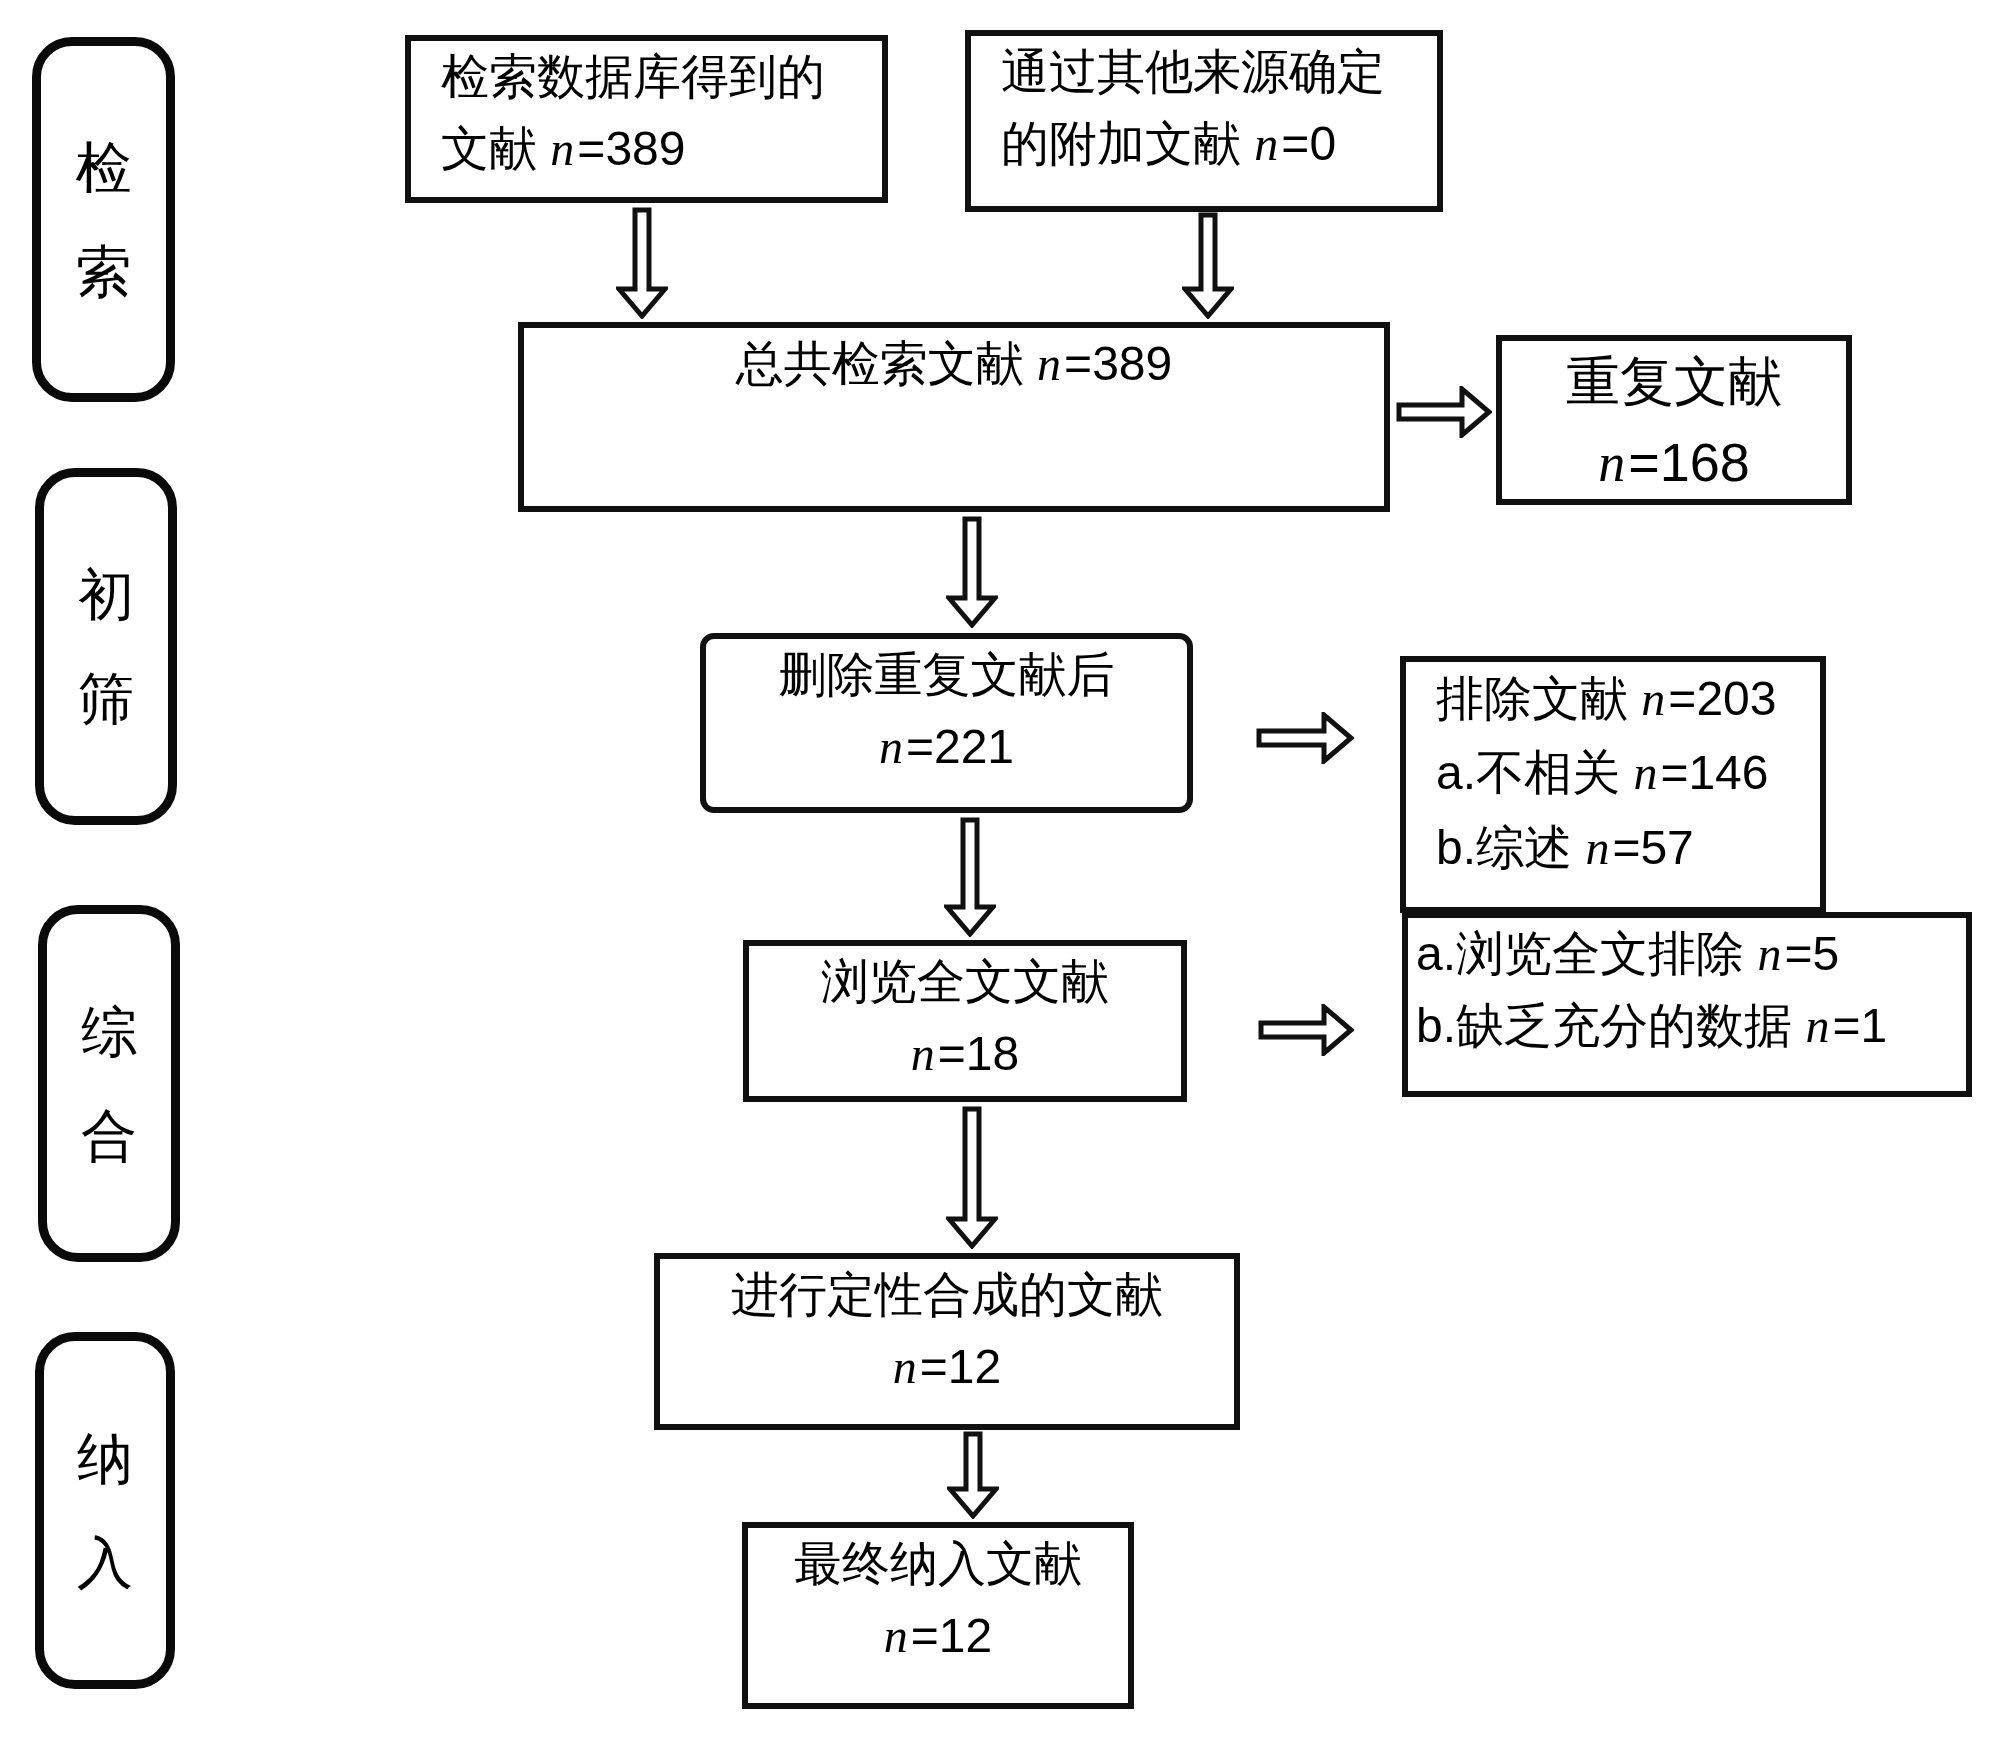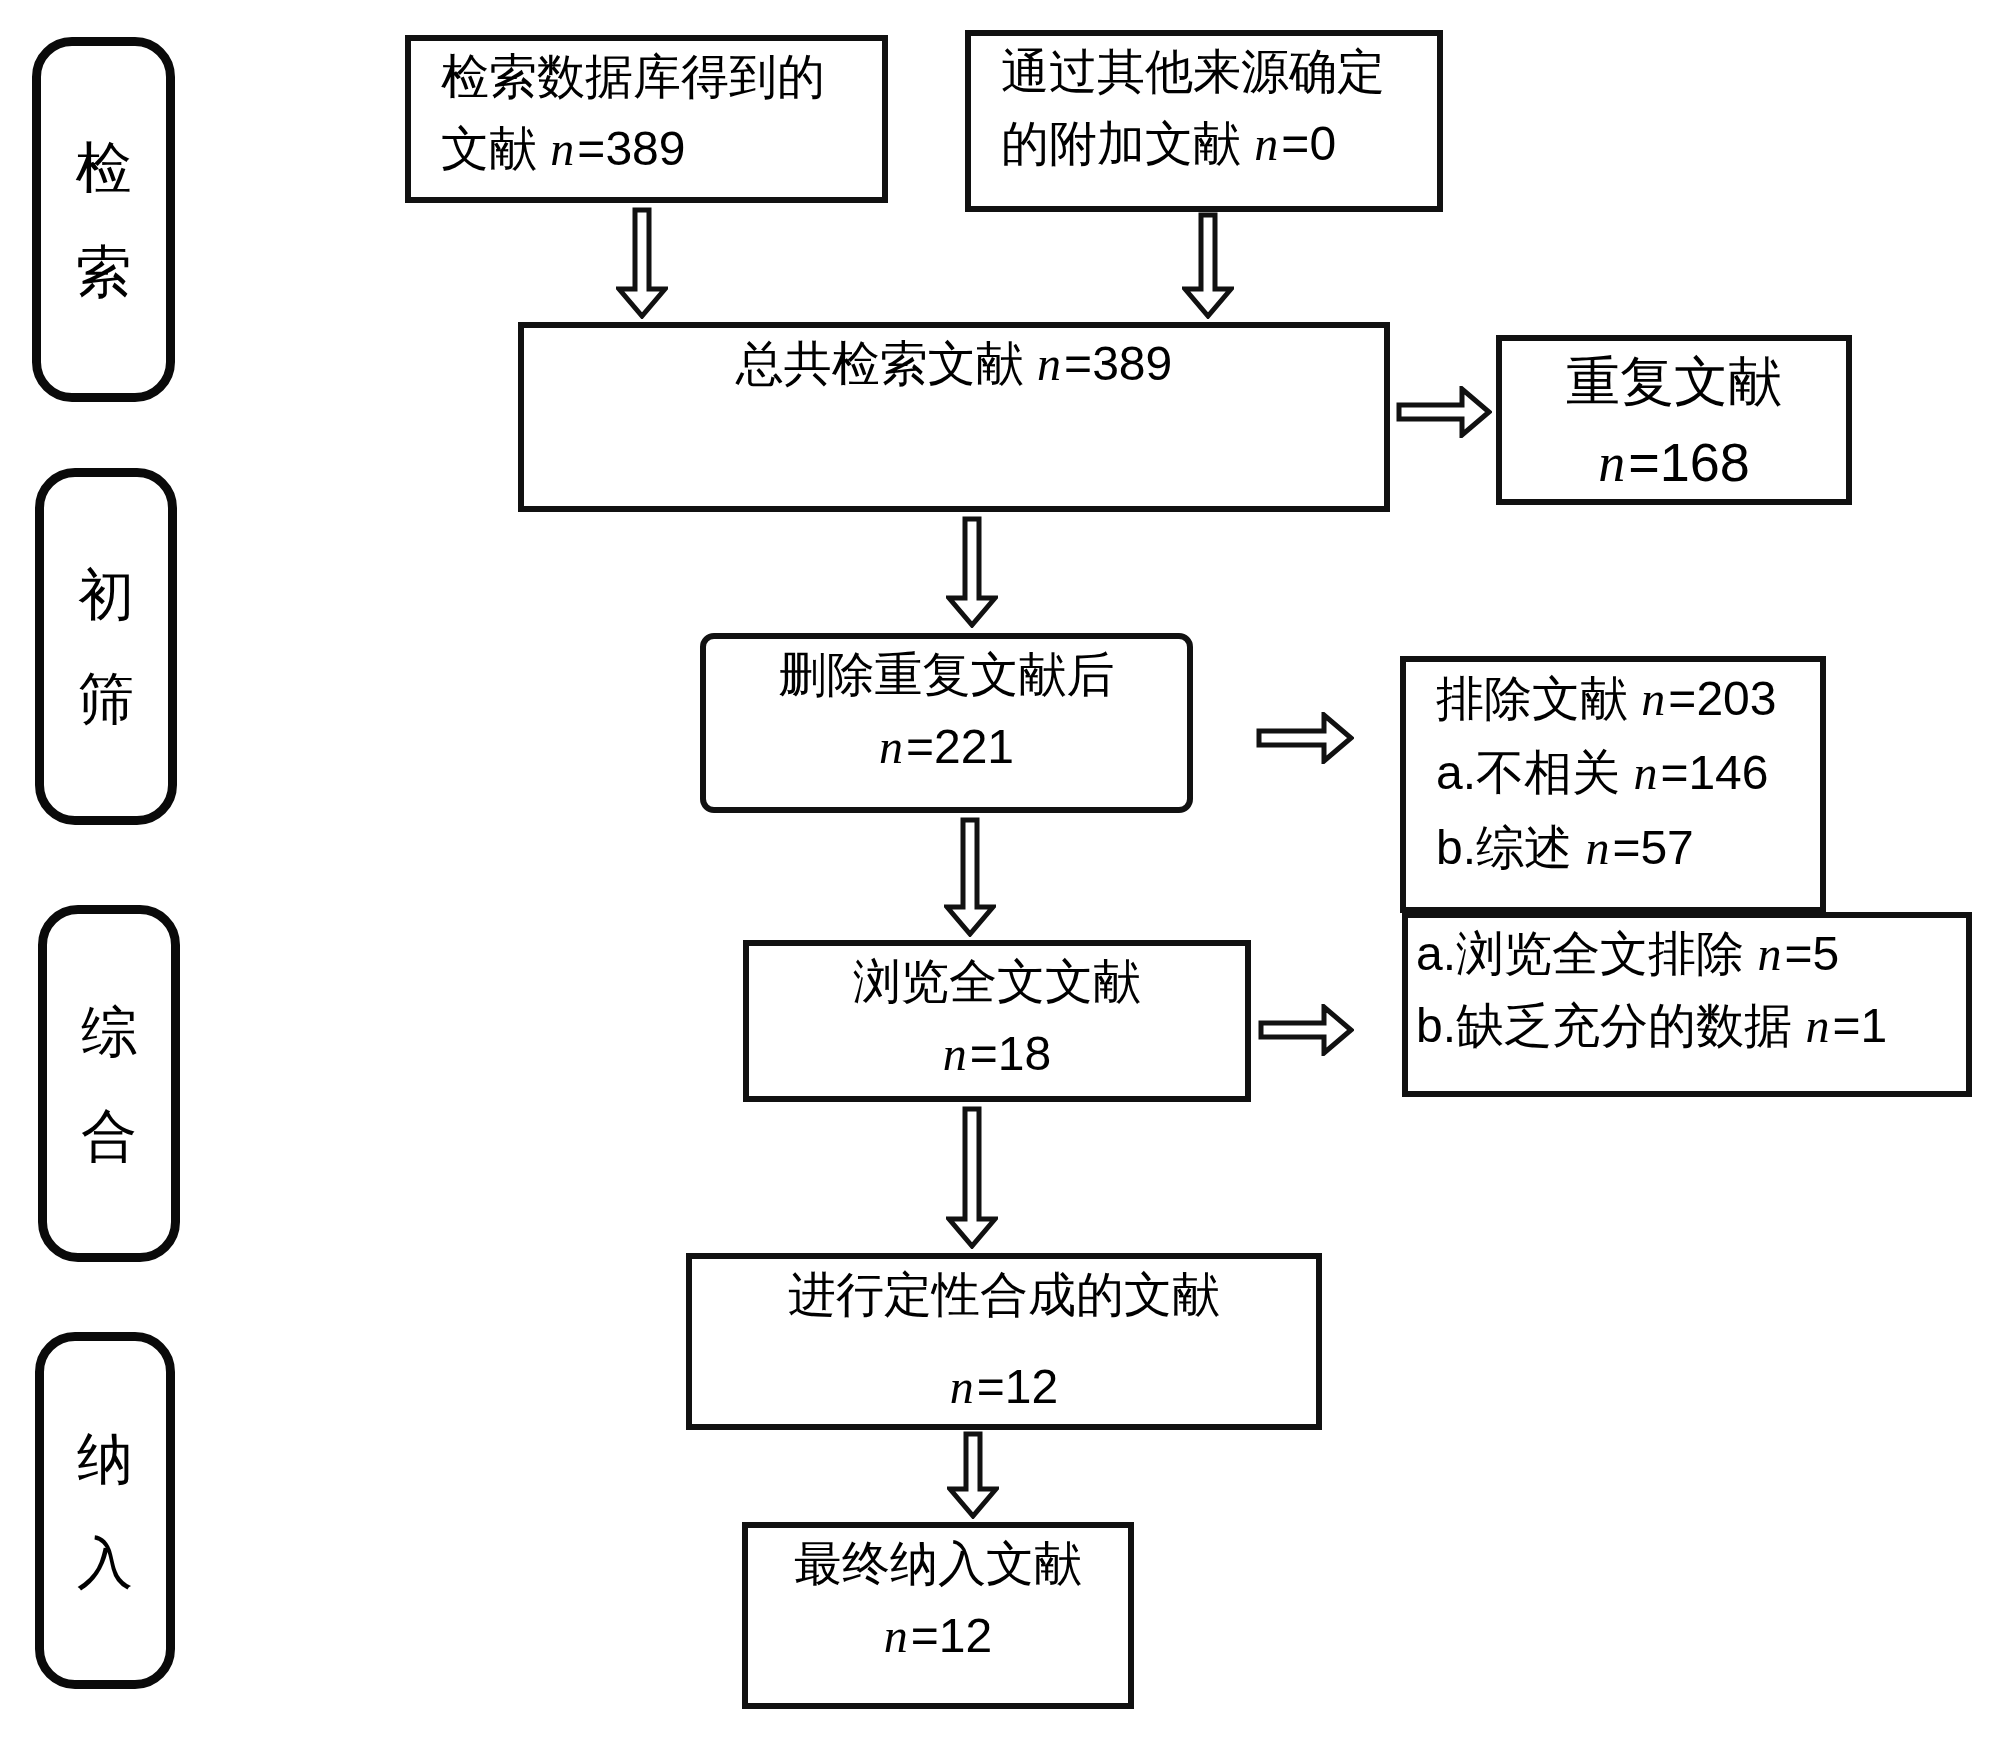--- a/index.html
+++ b/index.html
@@ -88,31 +88,31 @@
     <span class="line">删除重复文献后</span>
     <span class="line"><span class="nvar">n</span>=221</span>
   </div>
 
   <div class="box leftal" style="left:1400px;top:628px;width:426px;height:257px;line-height:1.55;margin-top:28px;">
     <span class="line">排除文献 <span class="nvar">n</span>=203</span>
     <span class="line">a.不相关 <span class="nvar">n</span>=146</span>
     <span class="line">b.综述 <span class="nvar">n</span>=57</span>
   </div>
 
-  <div class="box center" style="left:743px;top:940px;width:508px;height:162px;">
+  <div class="box center" style="left:743px;top:940px;width:444px;height:162px;">
     <span class="line">浏览全文文献</span>
     <span class="line"><span class="nvar">n</span>=18</span>
   </div>
 
   <div class="box leftal" style="left:1402px;top:912px;width:570px;height:185px;padding-left:8px;">
     <span class="line">a.浏览全文排除 <span class="nvar">n</span>=5</span>
     <span class="line">b.缺乏充分的数据 <span class="nvar">n</span>=1</span>
   </div>
 
-  <div class="box center" style="left:686px;top:1253px;width:636px;height:177px;gap:20px;">
+  <div class="box center" style="left:654px;top:1253px;width:586px;height:177px;">
     <span class="line">进行定性合成的文献</span>
     <span class="line"><span class="nvar">n</span>=12</span>
   </div>
 
   <div class="box center" style="left:742px;top:1522px;width:392px;height:187px;">
     <span class="line">最终纳入文献</span>
     <span class="line"><span class="nvar">n</span>=12</span>
   </div>
 
   <div class="arrow" style="left:616px;top:207px;">

